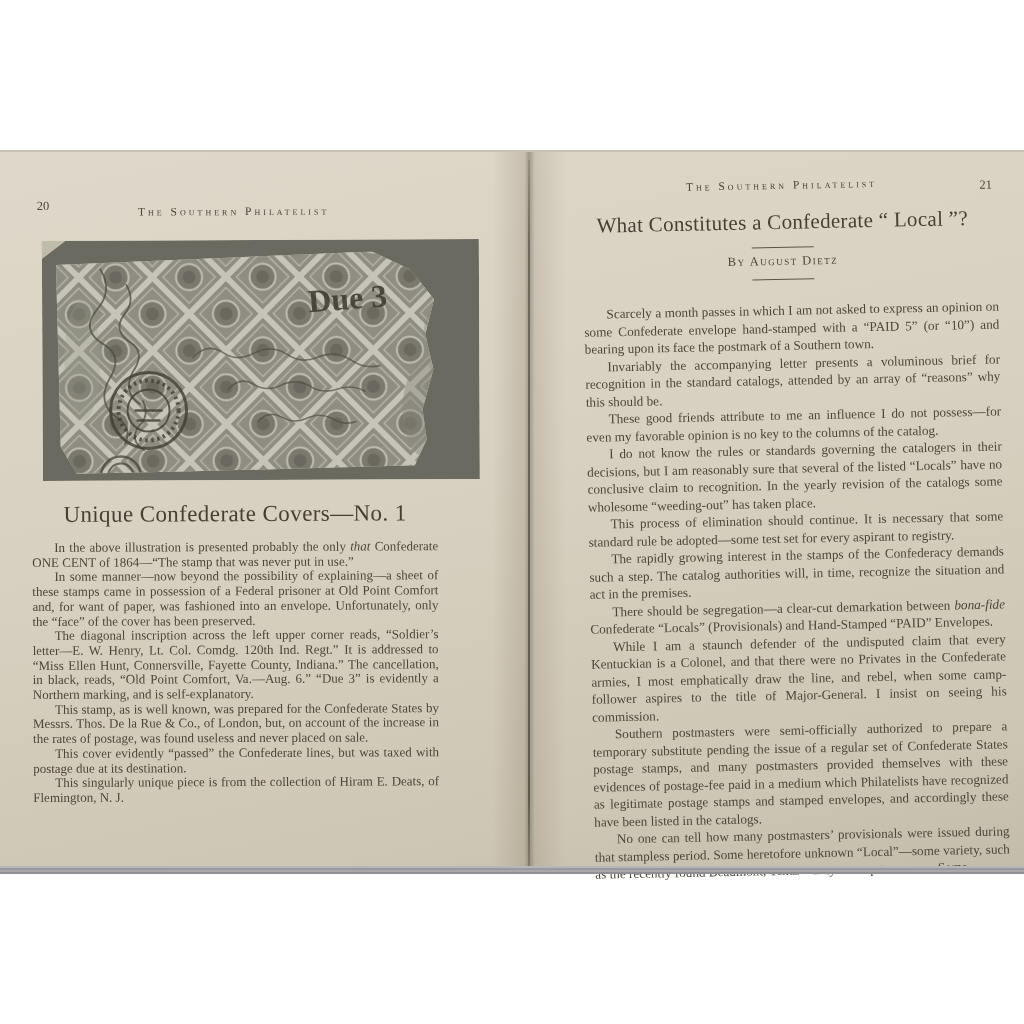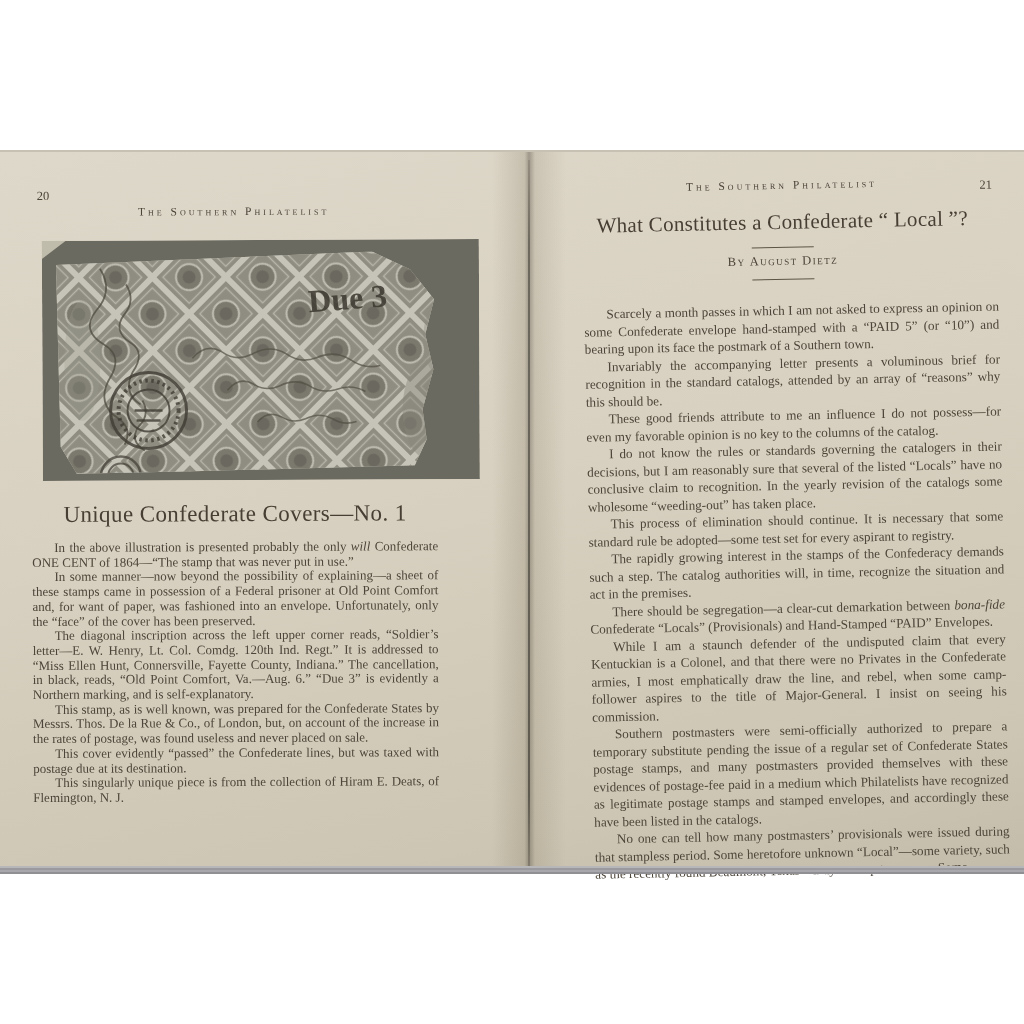--- a/index.html
+++ b/index.html
@@ -54,21 +54,21 @@
   .body-text p{margin:0;text-indent:1.7em;}
   .photo-frame{position:absolute;}
   em{font-style:italic;}
 </style>
 </head>
 <body>
 
 <div class="book">
 
   <div class="page page-left">
-    <div class="page-num" style="left:38px;top:36px;">20</div>
+    <div class="page-num" style="left:38px;top:46px;">20</div>
     <div class="running-head" style="left:30px;top:53px;width:410px;text-align:center;">The Southern Philatelist</div>
 
     <div class="photo-frame" style="left:43px;top:88px;width:437px;height:240px;">
       <svg width="437" height="240" viewBox="0 0 437 240">
         <defs>
           <pattern id="stamps" width="52" height="52" patternUnits="userSpaceOnUse" patternTransform="rotate(45 0 0)">
             <rect width="52" height="52" fill="#c6c4b8"></rect>
             <rect x="3" y="3" width="46" height="46" fill="#8f8d81"></rect>
             <rect x="7.5" y="7.5" width="37" height="37" fill="none" stroke="#b7b5a9" stroke-width="1.4"></rect>
             <circle cx="26" cy="26" r="13" fill="#7b796e" stroke="#bfbdb1" stroke-width="2"></circle>
@@ -115,21 +115,21 @@
             <circle cx="78" cy="236" r="13" stroke-width="2"></circle>
           </g>
         </g>
       </svg>
     </div>
 
     <div class="article-title" style="left:30px;top:349px;width:410px;">Unique Confederate Covers—No. 1</div>
 
     <div class="body-text body-left" style="left:32px;top:388px;width:406px;">
 
-    <p>In the above illustration is presented probably the only <em>will</em> Confederate ONE CENT of 1864—“The stamp that was never put in use.”</p>
+    <p>In the above illustration is presented probably the only <em>that</em> Confederate ONE CENT of 1864—“The stamp that was never put in use.”</p>
         <p>In some manner—now beyond the possibility of explaining—a sheet of these stamps came in possession of a Federal prisoner at Old Point Comfort and, for want of paper, was fashioned into an envelope.  Unfortunately, only the “face” of the cover has been preserved.</p>
         <p>The diagonal inscription across the left upper corner reads, “Soldier’s letter—E. W. Henry, Lt. Col. Comdg. 120th Ind. Regt.”  It is addressed to “Miss Ellen Hunt, Connersville, Fayette County, Indiana.”  The cancellation, in black, reads, “Old Point Comfort, Va.—Aug. 6.”  “Due 3” is evidently a Northern marking, and is self-explanatory.</p>
         <p>This stamp, as is well known, was prepared for the Confederate States by Messrs. Thos. De la Rue &amp; Co., of London, but, on account of the increase in the rates of postage, was found useless and never placed on sale.</p>
         <p>This cover evidently “passed” the Confederate lines, but was taxed with postage due at its destination.</p>
         <p>This singularly unique piece is from the collection of Hiram E. Deats, of Flemington, N. J.</p>
       </div>
   </div>
 
   <div class="page page-right">
     <div class="running-head" style="left:58px;top:27px;width:400px;text-align:center;">The Southern Philatelist</div>

